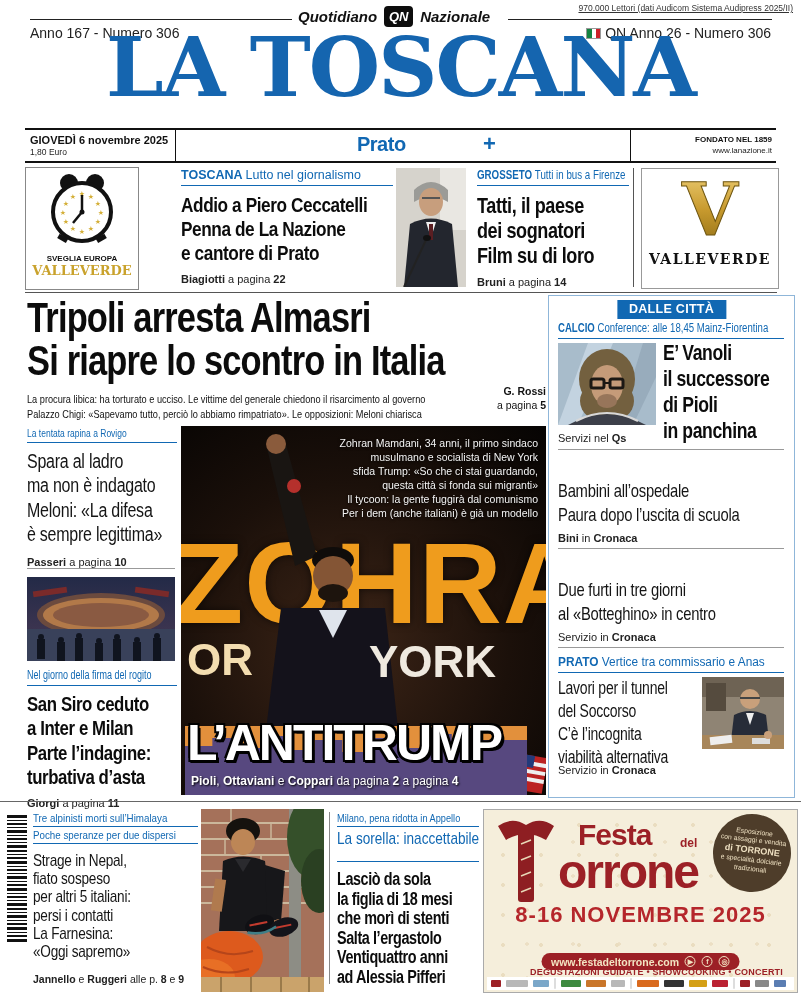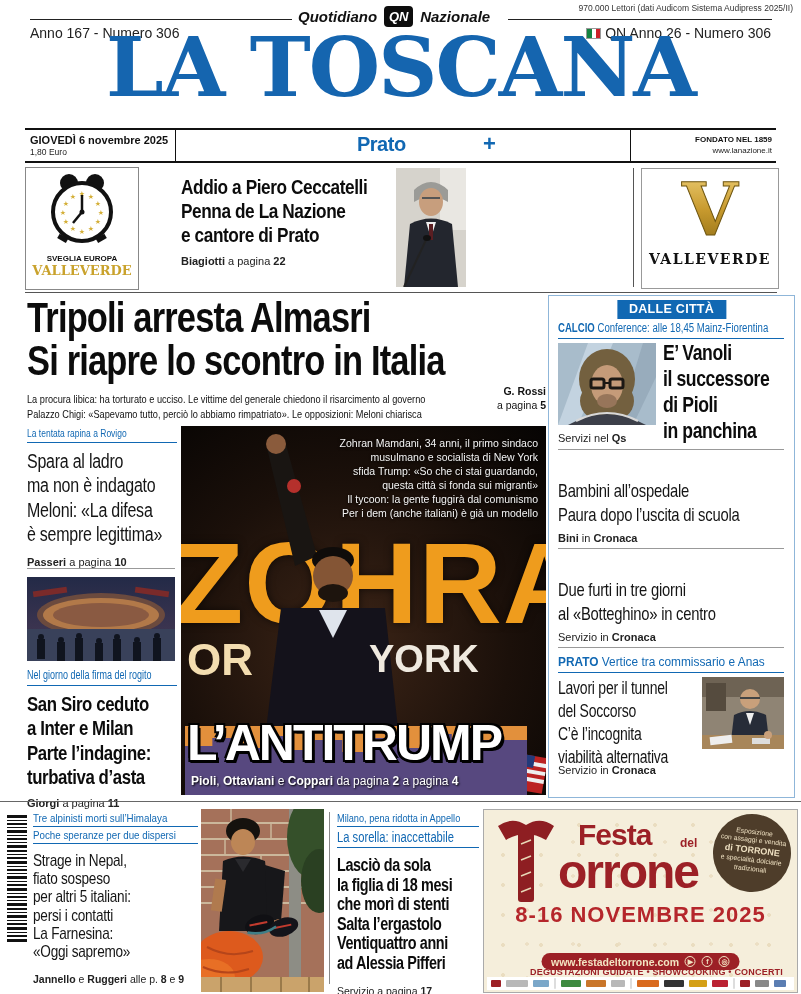--- a/index.html
+++ b/index.html
@@ -76,21 +76,21 @@
             align-items:center;gap:5px;padding:0 4px;}
   .sponsors i{display:block;height:7px;border-radius:1px;}
   .valname{font-family:"DejaVu Serif",serif;font-weight:700;letter-spacing:1.5px;}
   .goldtxt{font-family:"DejaVu Serif",serif;font-weight:700;color:#c9a22c;}
 </style>
 </head>
 <body>
 
 <div id="page">
 
-  <div class="abs readers" style="right:8px;top:3px;">970.000 Lettori (dati Audicom Sistema Audipress 2025/II)</div>
+  <div class="abs readers" style="right:8px;top:3px;text-decoration:underline;">970.000 Lettori (dati Audicom Sistema Audipress 2025/II)</div>
   <div class="abs topline" style="left:30px;top:19px;width:262px;"></div>
   <div class="abs topline" style="left:508px;top:19px;width:264px;"></div>
   <div class="abs qnrow" style="left:298px;top:6px;">
     <span class="qnword">Quotidiano</span>
     <span class="qnlogo">QN</span>
     <span class="qnword">Nazionale</span>
   </div>
   <div class="abs annotext" style="left:30px;top:25px;">Anno 167 - Numero 306</div>
   <div class="abs annotext" style="right:30px;top:25px;">
     <span class="flag">
@@ -138,20 +138,21 @@
       <line x1="46" y1="42" x2="37" y2="53" stroke="#111" stroke-width="2.5"></line>
       <circle cx="46" cy="42" r="2.5" fill="#111"></circle>
       <rect x="22" y="66" width="10" height="5" fill="#111" transform="rotate(30 27 68)"></rect>
       <rect x="60" y="66" width="10" height="5" fill="#111" transform="rotate(-30 65 68)"></rect>
     </svg>
     <div style="font-size:8px;font-weight:700;">SVEGLIA EUROPA</div>
     <div class="goldtxt" style="font-size:13px;">VALLEVERDE</div>
   </div>
 
   <div class="abs" style="left:181px;top:168px;width:212px;">
+    <div class="kick"><span class="in"><span style="font-weight: 700;">TOSCANA </span><span>Lutto nel giornalismo</span></span></div>
     <div class="hl hlH cnd" style="font-size:21px;line-height:1.14;margin-top:7px;transform:scaleX(.82);">
       <div>Addio a Piero Ceccatelli</div>
         <div>Penna de La Nazione</div>
         <div>e cantore di Prato</div>
     </div>
     <div class="byl" style="margin-top:8px;"><span style="font-weight: 700;">Biagiotti</span><span> a pagina </span><span style="font-weight: 700;">22</span></div>
   </div>
 
   <div class="abs ph" style="left:396px;top:168px;width:70px;height:119px;">
     <svg width="70" height="119" viewBox="0 0 70 119">
@@ -161,20 +162,29 @@
       <ellipse cx="35" cy="34" rx="12" ry="14" fill="#c79e7d"></ellipse>
       <rect x="26" y="29" width="18" height="2" fill="#555"></rect>
       <path d="M8 119 L14 56 Q35 45 56 56 L62 119 Z" fill="#23262e"></path>
       <polygon points="30,54 40,54 35,70" fill="#eee"></polygon>
       <rect x="33" y="56" width="4" height="16" fill="#5a1e22"></rect>
       <line x1="8" y1="119" x2="30" y2="72" stroke="#222" stroke-width="2"></line>
       <ellipse cx="31" cy="70" rx="4" ry="3" fill="#111"></ellipse>
     </svg>
   </div>
 
+  <div class="abs" style="left:477px;top:168px;width:152px;">
+    <div class="kick"><span class="in" style="transform:scaleX(.78);"><span style="font-weight: 700;">GROSSETO </span><span>Tutti in bus a Firenze</span></span></div>
+    <div class="hl hlH cnd" style="font-size:22px;line-height:1.14;margin-top:7px;transform:scaleX(.82);">
+      <div>Tatti, il paese</div>
+        <div>dei sognatori</div>
+        <div>Film su di loro</div>
+    </div>
+    <div class="byl" style="margin-top:8px;"><span style="font-weight: 700;">Bruni</span><span> a pagina </span><span style="font-weight: 700;">14</span></div>
+  </div>
 
   <div class="abs" style="left:633px;top:168px;height:119px;border-left:1px solid #555;"></div>
 
   <div class="abs" style="left:641px;top:168px;width:136px;height:119px;border:1px solid #999;text-align:center;">
     <svg width="134" height="78" viewBox="0 0 134 78">
       <defs>
           <linearGradient id="gv" x1="0" y1="0" x2="0" y2="1">
         <stop offset="0" stop-color="#f0d27a"></stop>
             <stop offset=".5" stop-color="#c89a2e"></stop>
             <stop offset="1" stop-color="#8a6a14"></stop>
@@ -281,21 +291,21 @@
       <polygon points="138,184 166,184 152,212" fill="#dfe4ec"></polygon>
       <g transform="rotate(10 352 348)">
         <rect x="340" y="330" width="24" height="36" fill="#b22"></rect>
         <rect x="340" y="336" width="24" height="4" fill="#eee"></rect>
         <rect x="340" y="344" width="24" height="4" fill="#eee"></rect>
         <rect x="340" y="352" width="24" height="4" fill="#eee"></rect>
         <rect x="340" y="330" width="11" height="12" fill="#223a7a"></rect>
       </g>
     </svg>
     <div class="abs signsm" style="left:6px;top:212px;font-size:44px;color:#f3ddb0;">OR</div>
-    <div class="abs signsm" style="left:188px;top:214px;font-size:38px;color:#efe9df;">YORK</div>
+    <div class="abs signsm" style="left:188px;top:214px;font-size:44px;color:#efe9df;">YORK</div>
     <div class="abs" style="left:4px;top:300px;width:342px;height:34px;background:#e2903c;">
       <svg width="100%" height="34" viewBox="0 0 100 34" preserveAspectRatio="none" style="display:block;">
         <path fill="#57487f" d="M0 34 V20 H8 V12 H14 V22 H22 V10 H30 V24 H38 V14 H46 V26 H54 V12 H62 V22 H70 V8 H78 V24 H86 V14 H100 V34 Z"></path>
       </svg>
     </div>
     <div class="abs" style="left:4px;top:334px;width:342px;height:36px;background:#57487f;"></div>
     <div class="abs antitrump nw" style="left:6px;top:288px;z-index:5;">L’ANTITRUMP</div>
     <div class="abs pbyline nw" style="left:10px;top:348px;z-index:6;"><span style="font-weight: 700;">Pioli</span><span>, </span><span style="font-weight: 700;">Ottaviani</span><span> e </span><span style="font-weight: 700;">Coppari</span><span> da pagina </span><span style="font-weight: 700;">2</span><span> a pagina </span><span style="font-weight: 700;">4</span></div>
   </div>
 
@@ -465,21 +475,21 @@
         <line x1="80" y1="168" x2="80" y2="183"></line>
           <line x1="108" y1="168" x2="108" y2="183"></line>
       </g>
     </svg>
   </div>
 
   <div class="abs" style="left:329px;top:812px;height:172px;border-left:1px solid #888;"></div>
 
   <div class="abs" style="left:337px;top:812px;width:142px;">
     <div class="kick" style="font-size:11.5px;padding-bottom:2px;"><span class="in" style="transform:scaleX(.8);">Milano, pena ridotta in Appello</span></div>
-    <div class="kick" style="font-size:14px;padding-bottom:2px;margin-top:2px;"><span class="in" style="transform:scaleX(.8);">La sorella: inaccettabile</span></div>
+    <div class="kick" style="font-size:17px;padding-bottom:12px;margin-top:2px;"><span class="in" style="transform:scaleX(.8);">La sorella: inaccettabile</span></div>
     <div class="hl hlH cnd" style="font-size:18px;line-height:1.09;margin-top:8px;transform:scaleX(.8);">
       <div>Lasciò da sola</div>
         <div>la figlia di 18 mesi</div>
       <div>che morì di stenti</div>
         <div>Salta l’ergastolo</div>
       <div>Ventiquattro anni</div>
         <div>ad Alessia Pifferi</div>
     </div>
     <div class="byl smallbyl" style="margin-top:11px;"><span>Servizio a pagina </span><span style="font-weight: 700;">17</span></div>
   </div>

